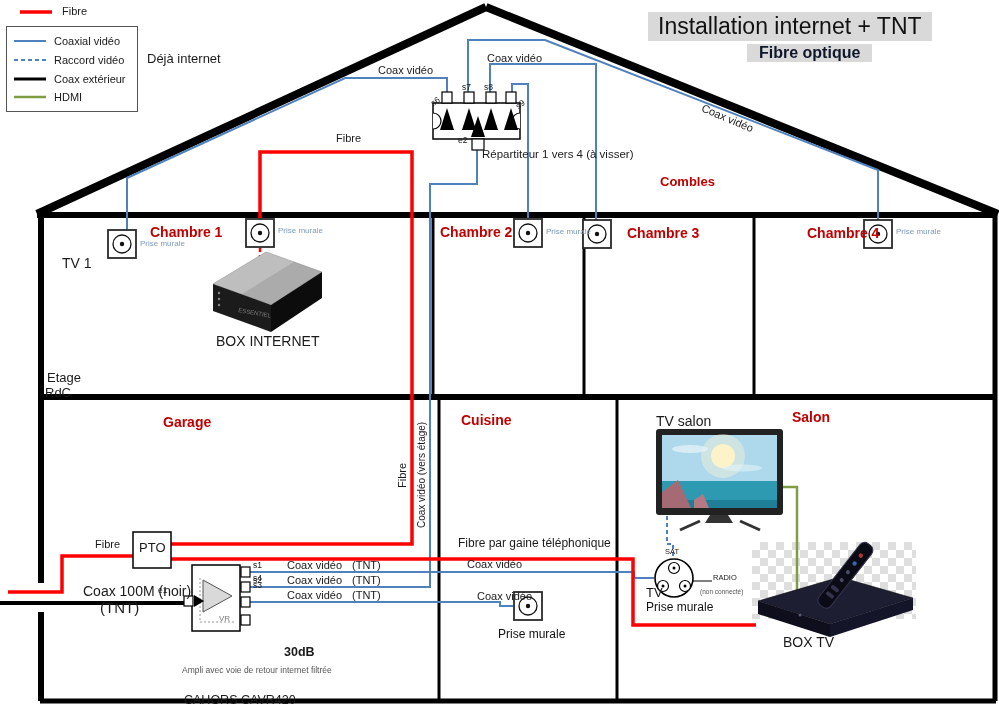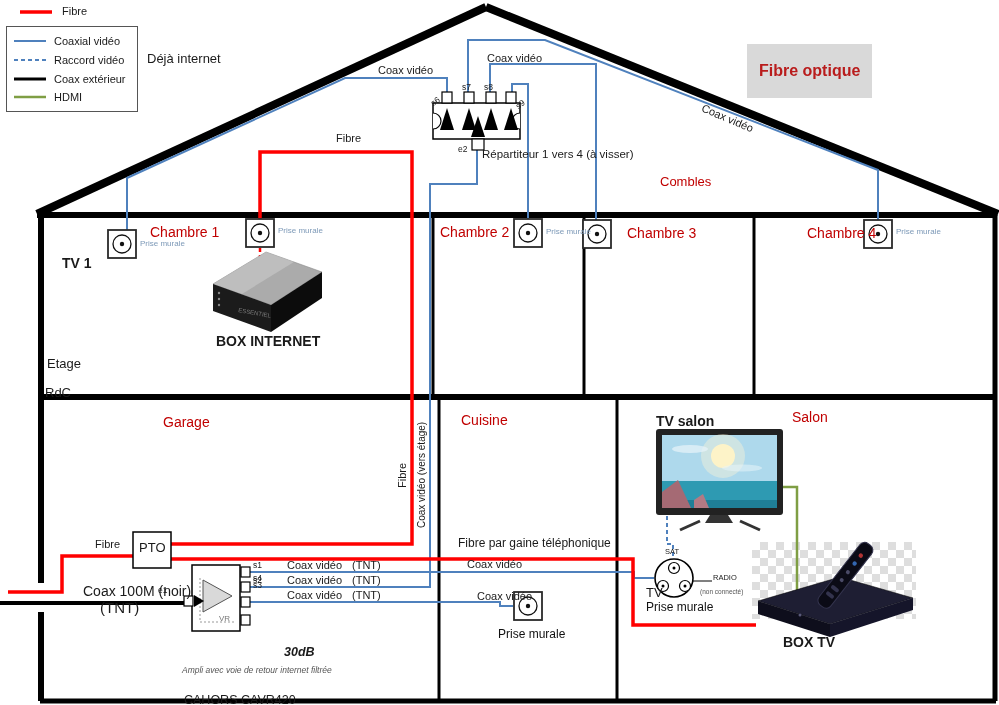--- a/index.html
+++ b/index.html
@@ -4,42 +4,42 @@
 <style>
   :root{
     --c-fibre:#ff0000; --c-coax_video:#4f81bd; --c-hdmi:#7f9e44;
     --c-room_label:#c00000; --c-prise_label:#7e9ab8; --c-title_bg:#d9d9d9;
   }
   html,body{margin:0;padding:0;background:#fff;}
   #stage{position:relative;width:999px;height:705px;background:#fff;overflow:hidden;
          font-family:"Liberation Sans",sans-serif;color:#1a1a1a;}
   #wires{position:absolute;left:0;top:0;z-index:2;}
   .lbl{position:absolute;z-index:3;font-size:11px;line-height:1.1;white-space:nowrap;color:#1a1a1a;}
-  .red{color:var(--c-room_label);font-weight:400;font-size:14px;}
-  .blk14{font-size:14px;font-weight:bold;}
+  .red{color:var(--c-room_label);font-weight:700;font-size:14px;}
+  .blk14{font-size:14px;}
   .blk13{font-size:13px;}
   .pm{font-size:8px;color:var(--c-prise_label);}
   .pm-big{font-size:12px;color:#111;}
   .port{font-size:8.5px;}
   .rot90{transform:rotate(-90deg);transform-origin:left top;}
   .title1{left:648px;top:12px;background:var(--c-title_bg);font-size:23px;padding:2px 10px;color:#111;}
-  .title2{left:747px;top:44px;background:var(--c-title_bg);font-size:16px;font-weight:bold;padding:18px 12px;color:#b91c1c;}
+  .title2{left:747px;top:44px;background:var(--c-title_bg);font-size:16px;font-weight:bold;padding:0 12px;color:#0f172a;}
   .legend-box{position:absolute;left:6px;top:26px;width:130px;height:84px;border:1.5px solid #555;z-index:3;}
   .checker{position:absolute;left:752px;top:542px;width:164px;height:77px;z-index:1;
      background:conic-gradient(#dedede 0 25%,#fff 0 50%,#dedede 0 75%,#fff 0);
      background-size:16px 16px;}
   
   .wall{stroke:#000;fill:none;}
   .l-coax{stroke:var(--c-coax_video);stroke-width:2;fill:none;}
   .l-coaxd{stroke:var(--c-coax_video);stroke-width:2;fill:none;stroke-dasharray:4 3;}
   .l-fib{stroke:var(--c-fibre);stroke-width:3.5;fill:none;}
   .l-fibd{stroke:var(--c-fibre);stroke-width:2.5;fill:none;stroke-dasharray:4 3;}
   .l-ext{stroke:#000;stroke-width:4;fill:none;}
   .l-hdmi{stroke:var(--c-hdmi);stroke-width:2.5;fill:none;}
-  .ital{font-style:italic;}
+  .ital{}
 </style>
 </head>
 <body>
 
 <div id="stage">
 
   <div class="checker"></div>
 
   <svg id="wires" width="999" height="705" viewBox="0 0 999 705">
 
@@ -213,45 +213,46 @@
     <line x1="14" y1="97" x2="46" y2="97" class="l-hdmi"></line>
   </svg>
   <div class="legend-box"></div>
   <div class="lbl" style="left:62px;top:5px;">Fibre</div>
   <div class="lbl" style="left:54px;top:35px;">Coaxial vidéo</div>
   <div class="lbl" style="left:54px;top:54px;">Raccord vidéo</div>
   <div class="lbl" style="left:54px;top:73px;">Coax extérieur</div>
   <div class="lbl" style="left:54px;top:91px;">HDMI</div>
   <div class="lbl blk13" style="left:147px;top:52px;">Déjà internet</div>
 
+  <div class="lbl title1">Installation internet + TNT</div>
   <div class="lbl title2">Fibre optique</div>
 
   <div class="lbl red" style="left:660px;top:175px;font-size:13px;">Combles</div>
   <div class="lbl red" style="left:150px;top:225px;">Chambre 1</div>
   <div class="lbl red" style="left:440px;top:225px;">Chambre 2</div>
   <div class="lbl red" style="left:627px;top:226px;">Chambre 3</div>
   <div class="lbl red" style="left:807px;top:226px;">Chambre 4</div>
   <div class="lbl red" style="left:163px;top:415px;">Garage</div>
   <div class="lbl red" style="left:461px;top:413px;">Cuisine</div>
   <div class="lbl red" style="left:792px;top:410px;">Salon</div>
-  <div class="lbl blk13" style="left:47px;top:357px;">Etage</div>
+  <div class="lbl blk13" style="left:47px;top:371px;">Etage</div>
   <div class="lbl blk13" style="left:45px;top:386px;">RdC</div>
 
   <div class="lbl blk14" style="left:62px;top:256px;">TV 1</div>
   <div class="lbl blk14" style="left:656px;top:414px;">TV salon</div>
   <div class="lbl blk14" style="left:216px;top:334px;">BOX INTERNET</div>
   <div class="lbl blk14" style="left:783px;top:635px;">BOX TV</div>
   <div class="lbl" style="left:139px;top:541px;font-size:13px;">PTO</div>
 
   <div class="lbl" style="left:482px;top:148px;font-size:11.5px;">Répartiteur 1 vers 4 (à visser)</div>
   <div class="lbl port" style="left:431px;top:97px;transform:rotate(-35deg);">s6</div>
   <div class="lbl port" style="left:462px;top:83px;">s7</div>
   <div class="lbl port" style="left:484px;top:83px;">s8</div>
   <div class="lbl port" style="left:516px;top:100px;transform:rotate(-35deg);">s9</div>
-  <div class="lbl port" style="left:458px;top:145px;">e2</div>
+  <div class="lbl port" style="left:458px;top:136px;">e2</div>
 
   <div class="lbl" style="left:184px;top:646px;font-size:12.5px;margin-top:48px;">CAHORS CAVR420</div>
   <div class="lbl ital" style="left:284px;top:646px;font-size:12.5px;font-weight:bold;">30dB</div>
   <div class="lbl ital" style="left:182px;top:666px;font-size:8.5px;color:#555;">Ampli avec voie de retour internet filtrée</div>
   <div class="lbl" style="left:219px;top:615px;font-size:8px;color:#777;">VR</div>
   <div class="lbl port" style="left:158px;top:586px;">e1</div>
   <div class="lbl port" style="left:253px;top:561px;">s1</div>
   <div class="lbl port" style="left:253px;top:576px;">s2</div>
   <div class="lbl port" style="left:253px;top:581px;">s3</div>
   <div class="lbl port" style="left:253px;top:574px;">s4</div>

